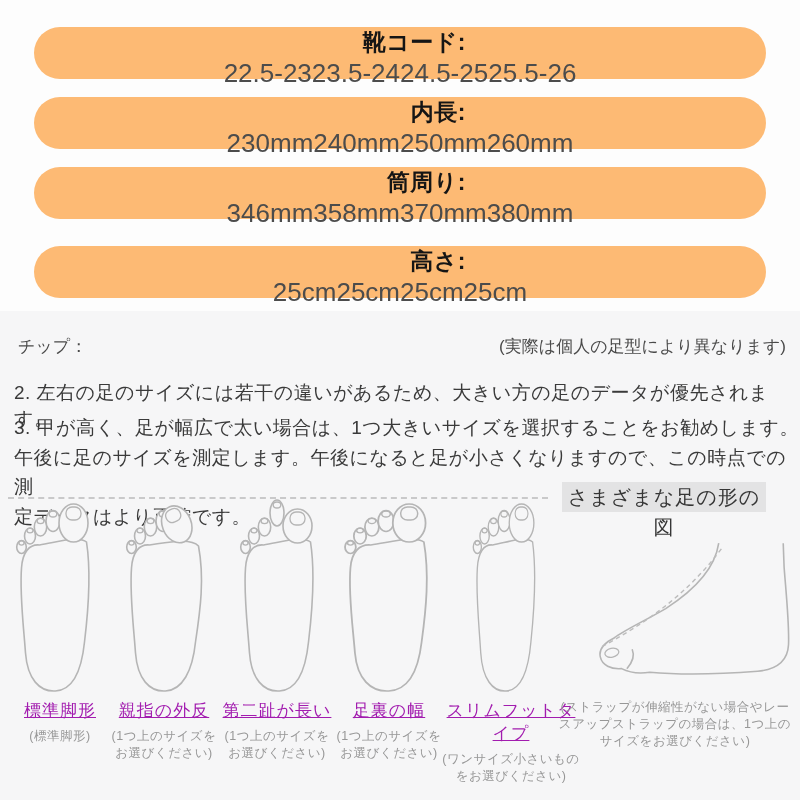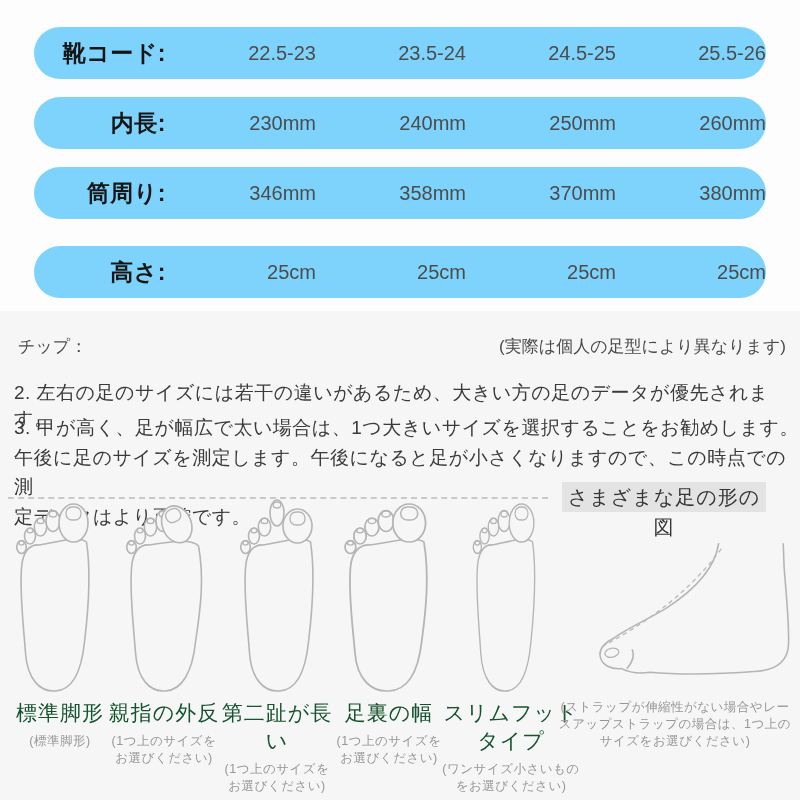--- a/index.html
+++ b/index.html
@@ -7,28 +7,28 @@
     width:800px;height:800px;overflow:hidden;position:relative;
     font-family:"Liberation Sans","DejaVu Sans",sans-serif;
     background:#fdfdfd;
   }
   .canvas{position:absolute;inset:0;width:800px;height:800px;}
 
   
   .table-sec{position:absolute;left:0;top:0;width:800px;height:311px;background:#fdfdfd;}
   .pill{
     position:absolute;left:34px;width:732px;height:52px;border-radius:26px;
-    background:#7dd3fc;display:flex;align-items:center;
+    background:#fdba74;display:flex;align-items:center;flex-direction:column;
   }
   .pill .rlabel{
     width:132px;text-align:right;font-size:23px;font-weight:bold;color:#151515;
     letter-spacing:0.5px;flex:0 0 auto;
   }
   .pill .vals{flex:1;display:flex;}
-  .pill .val{flex:1;text-align:right;font-size:20px;color:#4c4c4c;}
+  .pill .val{flex:1;text-align:right;font-size:26px;color:#4c4c4c;}
 
   
   .tips-sec{position:absolute;left:0;top:311px;width:800px;height:489px;background:#f6f6f7;color:#3d3d3d;}
   .tips-head{position:absolute;left:18px;top:24px;width:768px;display:flex;justify-content:space-between;font-size:17px;color:#4a4a4a;}
   .tip2{position:absolute;left:14px;top:69px;width:780px;font-size:19px;color:#3a3a3a;letter-spacing:0.5px;}
   .tip3{position:absolute;left:14px;top:102px;width:785px;font-size:19px;color:#3a3a3a;line-height:29.5px;letter-spacing:0.5px;}
   .shapes-title{
     position:absolute;left:562px;top:171px;width:204px;height:30px;line-height:30px;
     text-align:center;background:#e3e3e4;font-size:20px;color:#363636;letter-spacing:1px;
   }
@@ -40,21 +40,21 @@
   svg.foot .nail{fill:none;stroke:#b5b5b5;stroke-width:1.3;}
   svg.foot.wide{transform:scaleX(1.13);}
   svg.foot.slim{transform:scaleX(0.85);}
   svg.sidefoot{position:absolute;left:588px;top:227px;}
   svg.sidefoot .ol{fill:none;stroke:#b5b5b5;stroke-width:1.8;}
   svg.sidefoot .nail{fill:none;stroke:#b5b5b5;stroke-width:1.4;}
   svg.sidefoot .dash{fill:none;stroke:#bcbcbc;stroke-width:1.6;stroke-dasharray:5 4;}
 
   
   .fblock{position:absolute;top:388px;text-align:center;}
-  .fname{font-size:21px;color:#14532d;margin-bottom:6px;letter-spacing:1px;}
+  .fname{font-size:17px;color:#a21caf;margin-bottom:6px;letter-spacing:1px;text-decoration:underline;}
   .fnote{font-size:12.5px;color:#979797;line-height:17px;letter-spacing:0.5px;}
 </style>
 </head>
 <body>
 
 <div class="canvas">
 
   <section class="table-sec">
 
     <div class="pill" style="top:27px">

